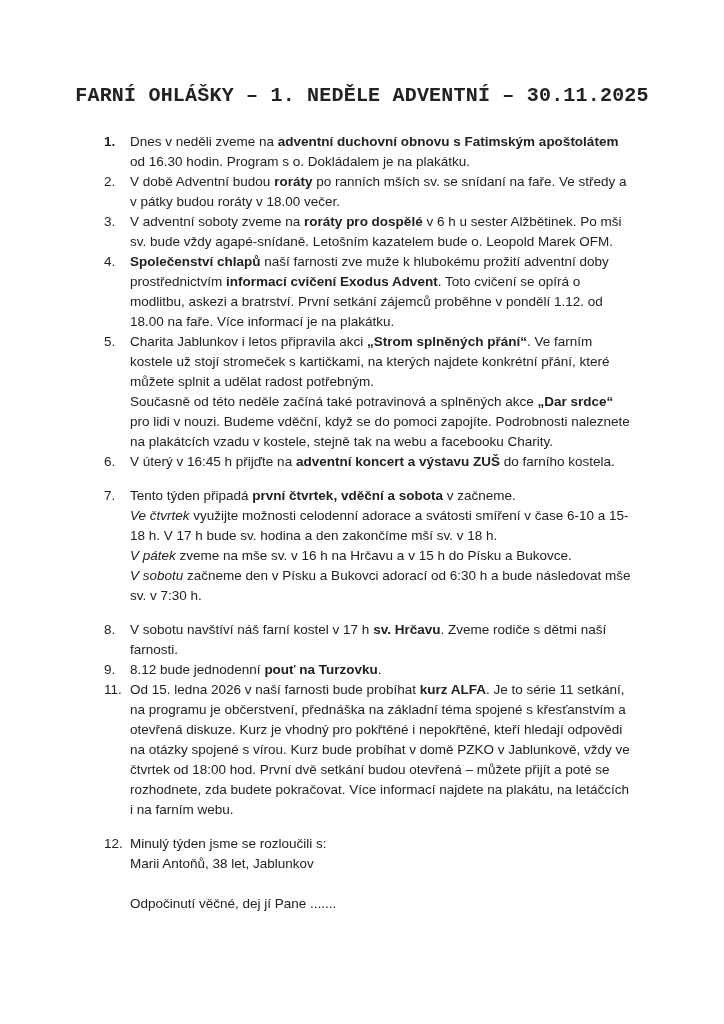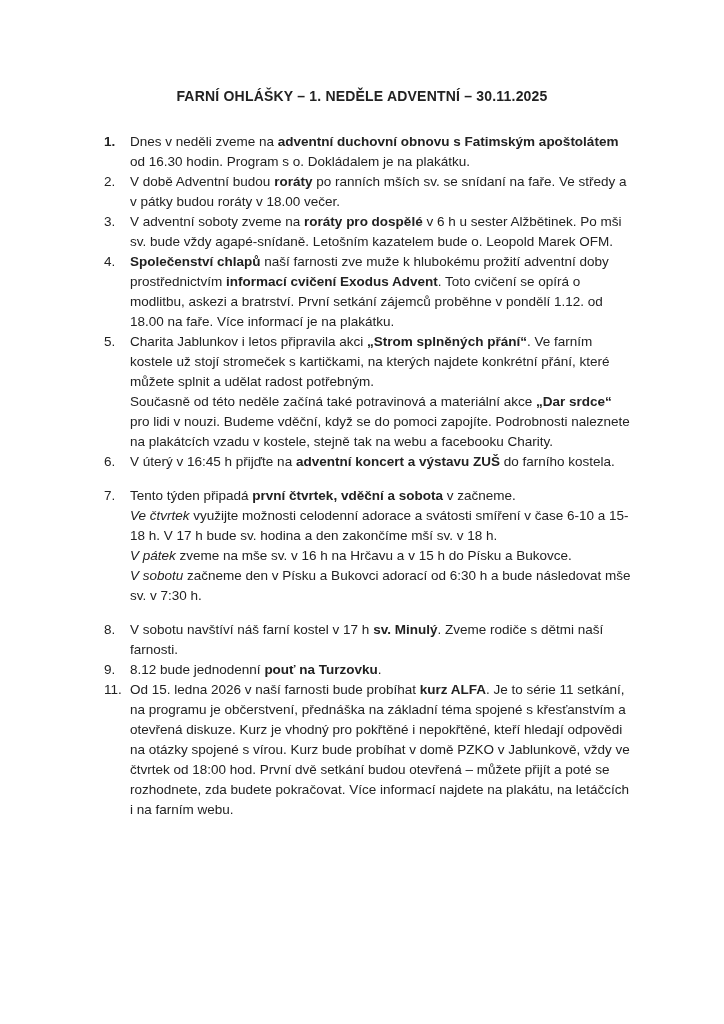--- a/index.html
+++ b/index.html
@@ -13,24 +13,25 @@
     box-sizing: border-box;
     background: var(--page-bg, #ffffff);
     color: var(--text-color, #222222);
     font-family: "Liberation Sans", sans-serif;
     overflow: hidden;
   }
   .title {
     margin: 0;
     padding: 84px 40px 0 40px;
     text-align: center;
-    font-size: 14px;
+    font-size: 20px;
     font-weight: bold;
     letter-spacing: 0.2px;
     line-height: 24px;
+    font-family: Liberation Mono, monospace;
   }
   .list {
     margin: 24px 92px 0 104px;
     font-size: 13.5px;
     line-height: 20px;
   }
   .item {
     display: flex;
     align-items: flex-start;
   }
@@ -68,39 +69,46 @@
         <span class="num">3.</span>
         <span class="body"><span>V adventní soboty zveme na </span><span class="bold">roráty pro dospělé</span><span> v 6 h u sester Alžbětinek. Po mši sv. bude vždy agapé-snídaně. Letošním kazatelem bude o. Leopold Marek OFM.</span></span>
       </div>
       <div class="item">
         <span class="num">4.</span>
         <span class="body"><span class="bold">Společenství chlapů</span><span> naší farnosti zve muže k hlubokému prožití adventní doby prostřednictvím </span><span class="bold">informací cvičení Exodus Advent</span><span>. Toto cvičení se opírá o modlitbu, askezi a bratrství. První setkání zájemců proběhne v pondělí 1.12. od 18.00 na faře. Více informací je na plakátku.</span></span>
       </div>
       <div class="item">
         <span class="num">5.</span>
         <span class="body"><span>Charita Jablunkov i letos připravila akci </span><span class="bold">„Strom splněných přání“</span><span>. Ve farním kostele už stojí stromeček s kartičkami, na kterých najdete konkrétní přání, které můžete splnit a udělat radost potřebným.
-Současně od této neděle začíná také potravinová a materiální akce </span><span class="bold">„Dar srdce“</span><span> pro lidi v nouzi. Budeme vděční, když se do pomoci zapojíte. Podrobnosti naleznete na plakátcích vzadu v kostele, stejně tak na webu a facebooku Charity.</span></span>
+Současně od této neděle začíná také potravinová a splněných akce </span><span class="bold">„Dar srdce“</span><span> pro lidi v nouzi. Budeme vděční, když se do pomoci zapojíte. Podrobnosti naleznete na plakátcích vzadu v kostele, stejně tak na webu a facebooku Charity.</span></span>
       </div>
       <div class="item">
         <span class="num">6.</span>
         <span class="body"><span>V úterý v 16:45 h přijďte na </span><span class="bold">adventní koncert a výstavu ZUŠ</span><span> do farního kostela.</span></span>
       </div>
       <div class="item space-before">
         <span class="num">7.</span>
         <span class="body"><span>Tento týden připadá </span><span class="bold">první čtvrtek, vděční a sobota</span><span> v začneme.
 </span><span class="italic">Ve čtvrtek</span><span> využijte možnosti celodenní adorace a svátosti smíření v čase 6-10 a 15-18 h. V 17 h bude sv. hodina a den zakončíme mší sv. v 18 h.
 </span><span class="italic">V pátek</span><span> zveme na mše sv. v 16 h na Hrčavu a v 15 h do Písku a Bukovce.
 </span><span class="italic">V sobotu</span><span> začneme den v Písku a Bukovci adorací od 6:30 h a bude následovat mše sv. v 7:30 h.</span></span>
       </div>
       <div class="item space-before">
         <span class="num">8.</span>
-        <span class="body"><span>V sobotu navštíví náš farní kostel v 17 h </span><span class="bold">sv. Minulý</span><span>. Zveme rodiče s dětmi naší farnosti.</span></span>
+        <span class="body"><span>V sobotu navštíví náš farní kostel v 17 h </span><span class="bold">sv. Hrčavu</span><span>. Zveme rodiče s dětmi naší farnosti.</span></span>
       </div>
       <div class="item">
         <span class="num">9.</span>
         <span class="body"><span>8.12 bude jednodenní </span><span class="bold">pouť na Turzovku</span><span>.</span></span>
       </div>
       <div class="item">
         <span class="num">11.</span>
         <span class="body"><span>Od 15. ledna 2026 v naší farnosti bude probíhat </span><span class="bold">kurz ALFA</span><span>. Je to série 11 setkání, na programu je občerstvení, přednáška na základní téma spojené s křesťanstvím a otevřená diskuze. Kurz je vhodný pro pokřtěné i nepokřtěné, kteří hledají odpovědi na otázky spojené s vírou. Kurz bude probíhat v domě PZKO v Jablunkově, vždy ve čtvrtek od 18:00 hod. První dvě setkání budou otevřená – můžete přijít a poté se rozhodnete, zda budete pokračovat. Více informací najdete na plakátu, na letáčcích i na farním webu.</span></span>
       </div>
+      <div class="item space-before">
+        <span class="num">12.</span>
+        <span class="body"><span>Minulý týden jsme se rozloučili s:
+Marii Antoňů, 38 let, Jablunkov
+
+Odpočinutí věčné, dej jí Pane .......</span></span>
+      </div>
     </div>
 </div>
 
 </body></html>

